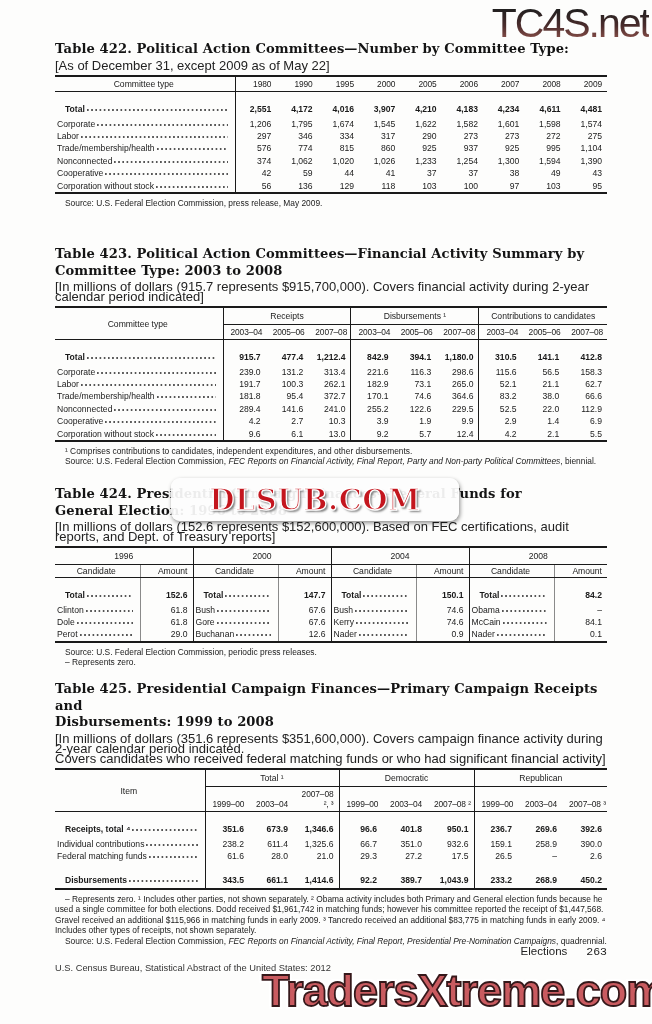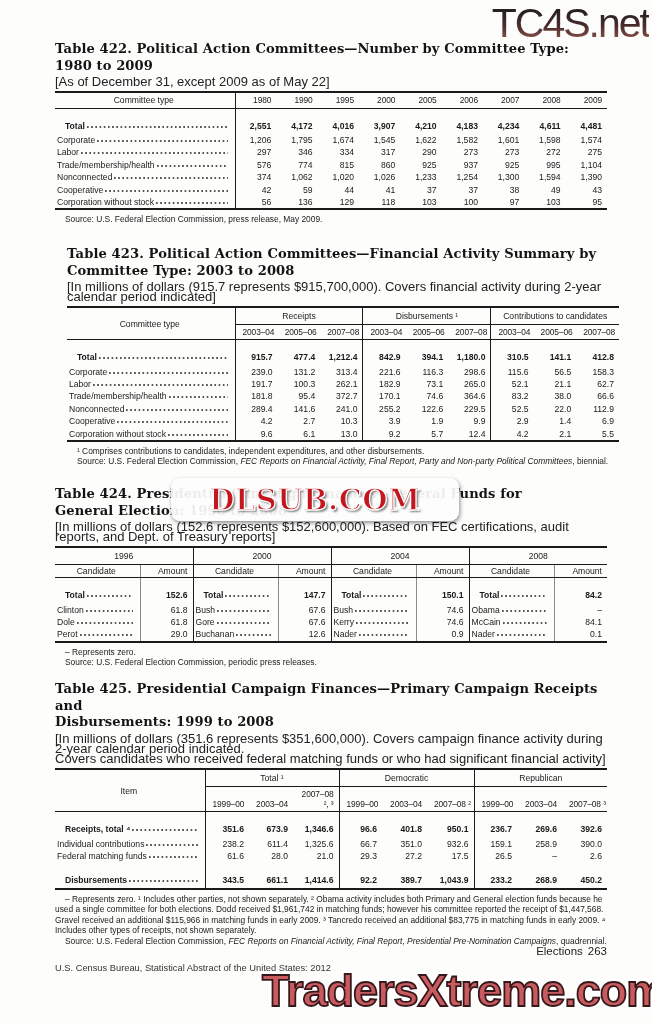--- a/index.html
+++ b/index.html
@@ -41,32 +41,31 @@
   .wm-mid{position:absolute;left:171px;top:478px;width:288px;height:43px;border-radius:9px;
           background:rgba(253,253,253,0.93);box-shadow:1px 2px 4px rgba(0,0,0,0.45);
           display:flex;align-items:center;justify-content:center;}
   .wm-mid span{font-family:"DejaVu Serif",serif;font-weight:bold;font-size:29px;letter-spacing:0.5px;
           color:#c4161e;-webkit-text-stroke:1.3px #ffffff;text-shadow:2px 2px 2px rgba(50,50,50,0.6);}
   .wm-bottom{position:absolute;left:262px;top:965px;font-size:45px;font-weight:bold;letter-spacing:-1px;
           white-space:nowrap;color:#c95b60;-webkit-text-stroke:1.8px #35181a;
           text-shadow:-3px -3px 0 #fff,3px -3px 0 #fff,-3px 3px 0 #fff,3px 3px 0 #fff,
                       0 -3px 0 #fff,0 3px 0 #fff,-3px 0 0 #fff,3px 0 0 #fff,0 0 6px #fff;}
   .pg{position:absolute;right:45px;top:945px;font-size:11.5px;color:#222;}
-  .pg .num{margin-left:5px;}
+  .pg .num{margin-left:19px;font-family:Liberation Mono, monospace;}
   .credit{position:absolute;left:55px;top:963px;font-size:9.3px;color:#333;text-align:right;}
 </style>
 </head>
 <body>
 
 <div class="page">
 
   <div class="sec" style="top:41px;">
     <div class="t-title">
       <div>Table 422. Political Action Committees—Number by Committee Type:</div>
-      <div>1980 to 2009</div>
     </div>
     <div class="t-note">[As of December 31, except 2009 as of May 22]</div>
     <table>
       <colgroup>
           <col style="width:180px">
           <col span="9">
         </colgroup>
       <thead>
         <tr>
           <th class="stub-h hb">Committee type</th>
@@ -201,21 +200,21 @@
             <td class="num">103</td>
             <td class="num">95</td>
           </tr>
         </tbody>
     </table>
     <div class="fn">
       <p>Source: U.S. Federal Election Commission, press release, May 2009.</p>
     </div>
   </div>
 
-  <div class="sec" style="top:246px;margin-left:12px;">
+  <div class="sec" style="top:246px;">
     <div class="t-title">
       <div>Table 423. Political Action Committees—Financial Activity Summary by</div>
       <div>Committee Type: 2003 to 2008</div>
     </div>
     <div class="t-note">[In millions of dollars (915.7 represents $915,700,000). Covers financial activity during 2-year calendar period indicated]</div>
     <table>
       <colgroup>
           <col style="width:168px">
           <col span="9">
         </colgroup>
@@ -518,22 +517,22 @@
               <span class="stubwrap">
                 <span class="lbl">Nader</span>
                 <span class="dots"></span>
               </span>
             </td>
             <td class="vll num">0.1</td>
           </tr>
         </tbody>
     </table>
     <div class="fn">
+      <p>Source: U.S. Federal Election Commission, periodic press releases.</p>
       <p>– Represents zero.</p>
-      <p>Source: U.S. Federal Election Commission, periodic press releases.</p>
     </div>
   </div>
 
   <div class="sec" style="top:681px;">
     <div class="t-title">
       <div>Table 425. Presidential Campaign Finances—Primary Campaign Receipts and</div>
       <div>Disbursements: 1999 to 2008</div>
     </div>
     <div class="t-note">
       <div>[In millions of dollars (351.6 represents $351,600,000). Covers campaign finance activity during 2-year calendar period indicated.</div>

